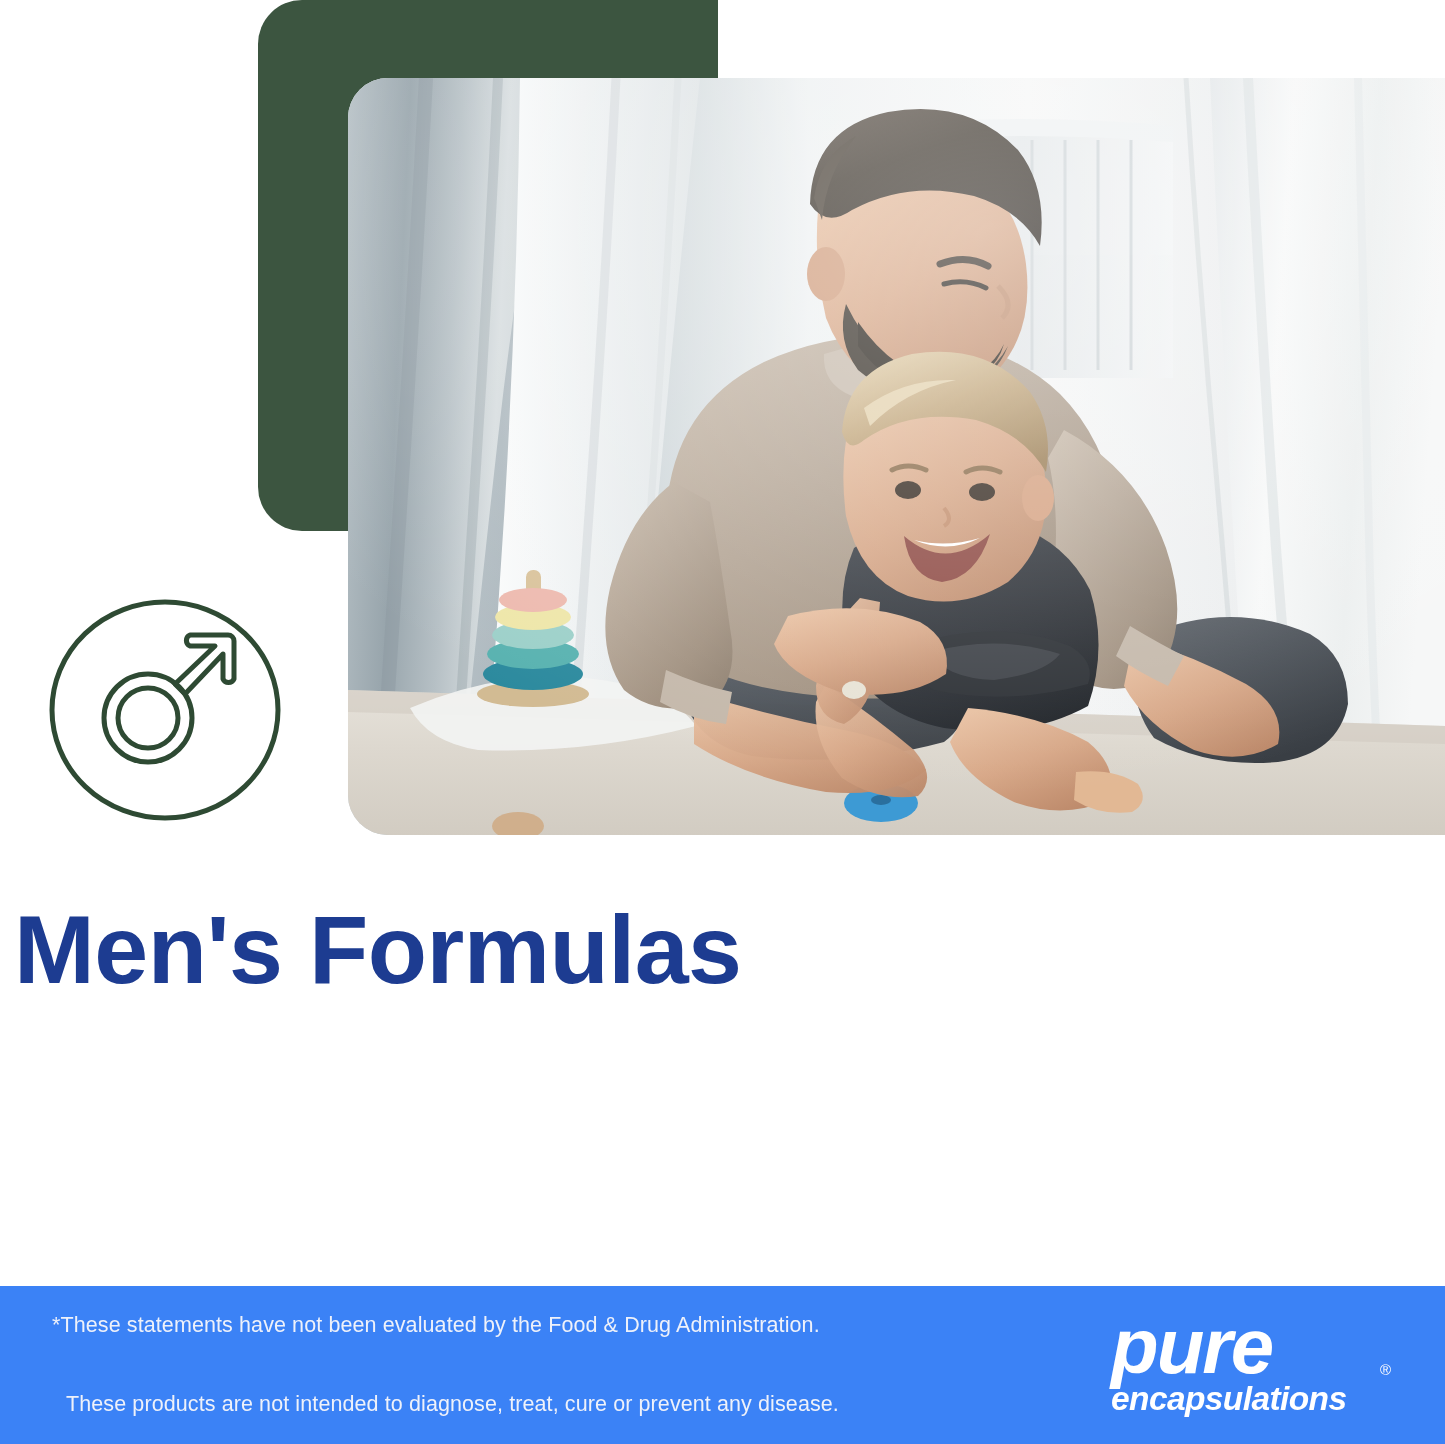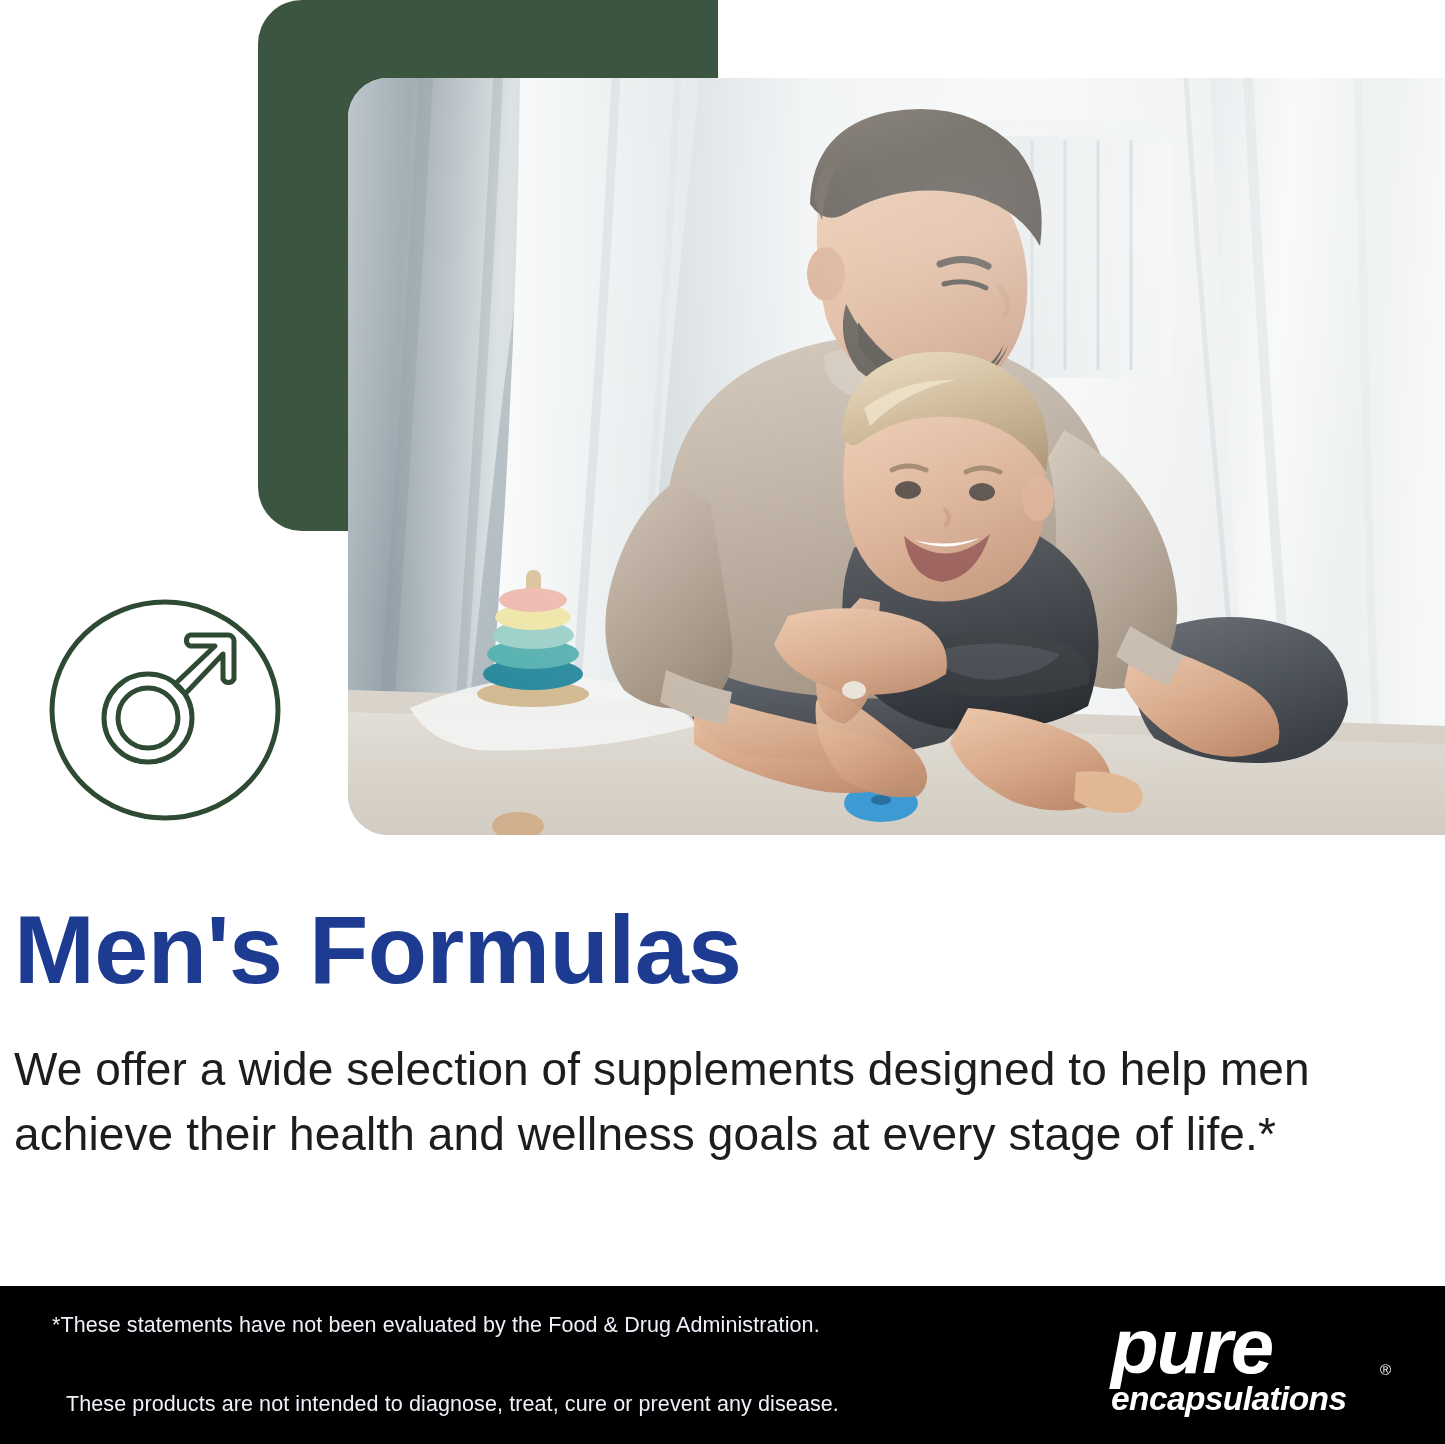--- a/index.html
+++ b/index.html
@@ -74,21 +74,21 @@
     line-height:1.42;
     max-width:1345px;
     letter-spacing:0.1px;
   }
 
   
   .footer {
     position:absolute;
     left:0; bottom:0;
     width:1445px; height:158px;
-    background:#000000;
+    background:#3b82f6;
     z-index:4;
     display:flex;
     align-items:center;
   }
   .footer-disclaimer {
     position:absolute;
     left:52px; top:50%;
     transform:translateY(-50%);
     color:#eef1fa;
     font-family:"Liberation Sans", sans-serif;
@@ -382,21 +382,20 @@
                  A6 6 0 0 1 179 83
                  L179 58
                  L141 98
                  Z"></path>
       </g>
     </svg>
   </div>
 
   <div class="text-block">
     <h1 class="page-title">Men's Formulas</h1>
-    <p class="page-subtitle">We offer a wide selection of supplements designed to help men achieve their health and wellness goals at every stage of life.*</p>
   </div>
 
   <div class="footer">
     <div class="footer-disclaimer">
       <span class="line1">*These statements have not been evaluated by the Food &amp; Drug Administration.</span>
       <span class="line2">These products are not intended to diagnose, treat, cure or prevent any disease.</span>
     </div>
 
     <div class="brand-logo">
       <span class="brand-wordmark">pure</span>

